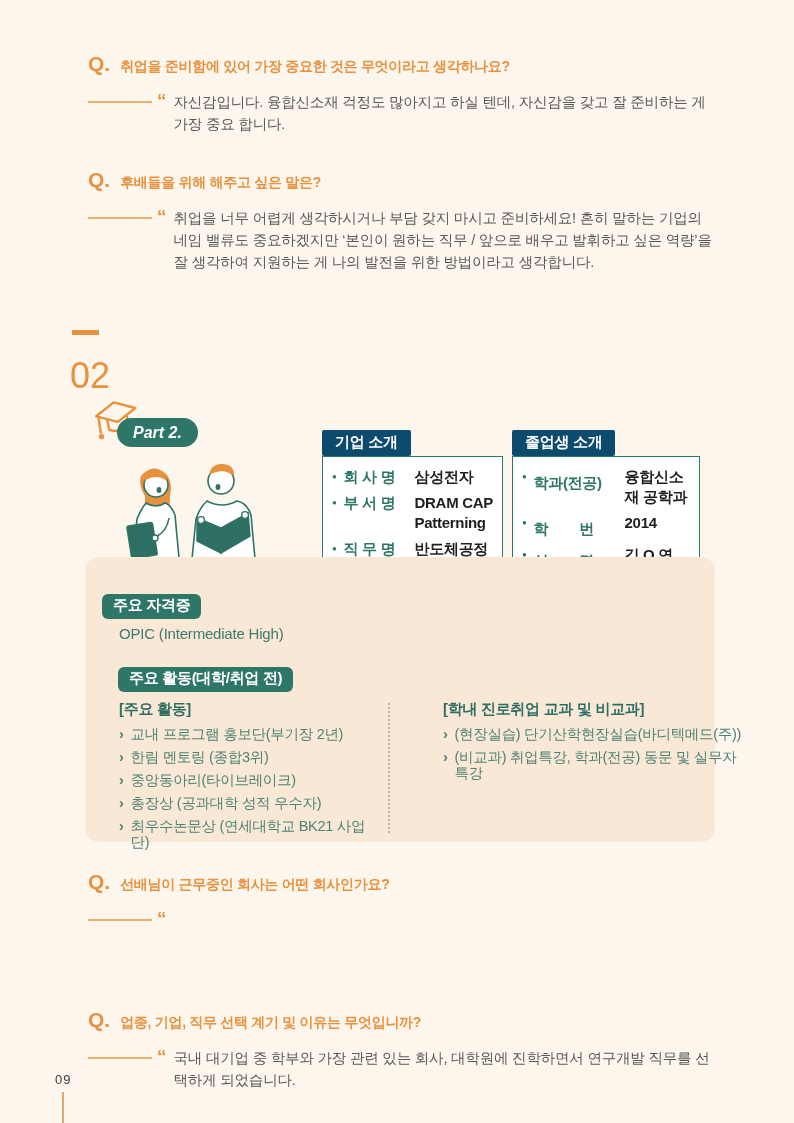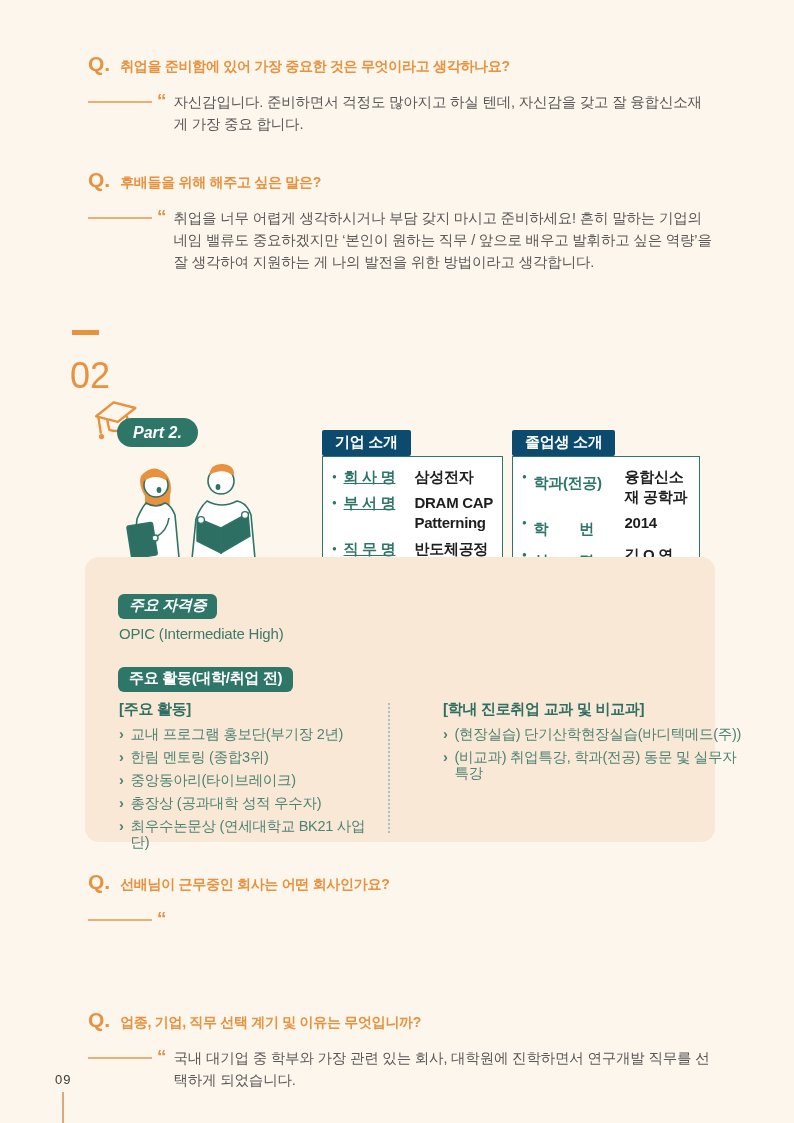--- a/index.html
+++ b/index.html
@@ -44,34 +44,34 @@
     display:inline-block; background:#0c4a6e; color:#fff; font-size:15px; font-weight:bold;
     padding:3px 13px 4px; border-radius:2px; letter-spacing:-0.3px;
   }
   .ib-body {
     background:#fff; border:1.5px solid #2E7668; min-height:127px;
     padding:10px 9px; display:flex; flex-direction:column; gap:6px;
   }
   .ib-row { display:flex; align-items:flex-start; font-size:15px; line-height:20px; letter-spacing:-0.3px; }
   .ib-bullet { color:#2E7668; font-size:8px; line-height:20px; margin-right:7px; }
   .ib-label { color:#2E7668; font-weight:bold; white-space:pre; flex:0 0 auto; }
-  .company .ib-label { width:64px;text-decoration:underline; }
+  .company .ib-label { width:64px; }
   .graduate .ib-label { width:84px;margin-top:6px; }
   .ib-value { color:#1E1E1E; font-weight:bold; margin-left:7px; }
 
   
   .panel {
     position:absolute; left:85px; top:557px; width:630px; height:285px;
     background:#F9E8D6; border-radius:14px;
   }
   .badge {
     position:absolute; display:inline-block; background:#2E7668; color:#fff;
     font-size:15px; font-weight:bold; padding:2px 11px 4px; border-radius:6px; letter-spacing:-0.3px;
   }
-  .badge.cert { left:33px; top:37px;font-style:italic; }
+  .badge.cert { left:17px; top:37px; }
   .badge.act  { left:33px; top:110px; }
   .cert-val { position:absolute; left:34px; top:68px; font-size:15px; color:#3D7A6B; letter-spacing:-0.2px; }
   .col-head { font-size:15px; font-weight:bold; color:#2E6F63; letter-spacing:-0.3px; }
   .col-left  { position:absolute; left:34px;  top:143px; width:262px; }
   .col-right { position:absolute; left:310px; top:143px; width:300px;margin-left:48px; }
   .plist { list-style:none; margin-top:4px; }
   .plist li { display:flex; margin-top:7px; font-size:14.5px; line-height:16px; color:#4D8374; letter-spacing:-0.3px; }
   .arrow { font-weight:bold; margin-right:7px; color:#4D8374; }
   .divider {
     position:absolute; left:303px; top:146px; height:130px; width:0;
@@ -88,21 +88,21 @@
 <div class="page">
 
   <div class="qa" style="top:52px">
     <div class="qa-q">
       <span class="q-mark">Q.</span>
       <span class="q-text">취업을 준비함에 있어 가장 중요한 것은 무엇이라고 생각하나요?</span>
     </div>
     <div class="qa-a">
       <span class="a-line"></span>
       <span class="a-quote">“</span>
-      <p class="a-text">자신감입니다. 준비하면서 걱정도 많아지고 하실 텐데, 자신감을 갖고 잘 융합신소재 게 가장 중요 합니다.</p>
+      <p class="a-text">자신감입니다. 융합신소재 걱정도 많아지고 하실 텐데, 자신감을 갖고 잘 준비하는 게 가장 중요 합니다.</p>
     </div>
   </div>
 
   <div class="qa" style="top:168px">
     <div class="qa-q">
       <span class="q-mark">Q.</span>
       <span class="q-text">후배들을 위해 해주고 싶은 말은?</span>
     </div>
     <div class="qa-a">
       <span class="a-line"></span>

